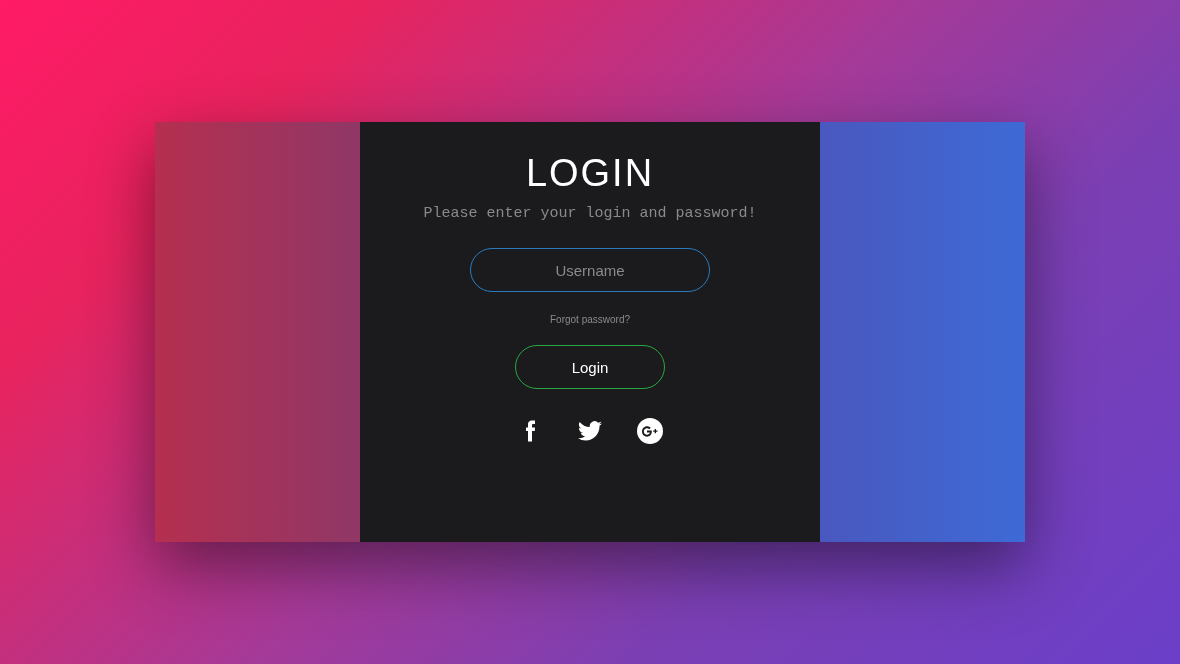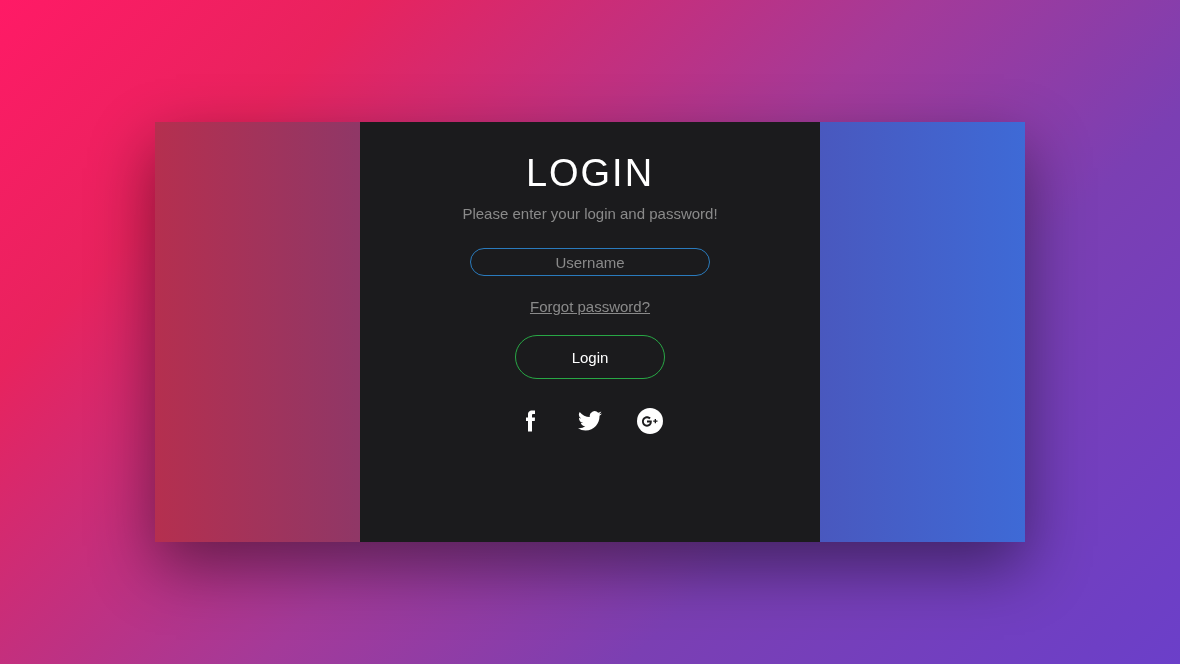--- a/index.html
+++ b/index.html
@@ -38,41 +38,41 @@
       color: #ffffff;
       font-size: 38px;
       letter-spacing: 2px;
       font-weight: 400;
       margin-bottom: 10px;
     }
     .subtitle {
       color: #8a8a8a;
       font-size: 15px;
       margin-bottom: 26px;
+      font-family: Liberation Mono, monospace;
     }
     .pill-input {
       width: 240px;
-      height: 28px;
+      height: 44px;
       border: 1px solid #2a7bbd;
       border-radius: 22px;
       background: transparent;
       color: #cfcfcf;
       font-size: 15px;
       text-align: center;
       outline: none;
       margin-bottom: 18px;
       font-family: inherit;
     }
     .pill-input::placeholder {
       color: #8a8a8a;
     }
     .forgot {
       color: #8a8a8a;
-      font-size: 15px;
-      text-decoration: underline;
+      font-size: 10px;
       margin-top: 4px;
       margin-bottom: 20px;
       cursor: pointer;
     }
     .login-btn {
       width: 150px;
       height: 44px;
       border: 1px solid #28a745;
       border-radius: 22px;
       background: transparent;

